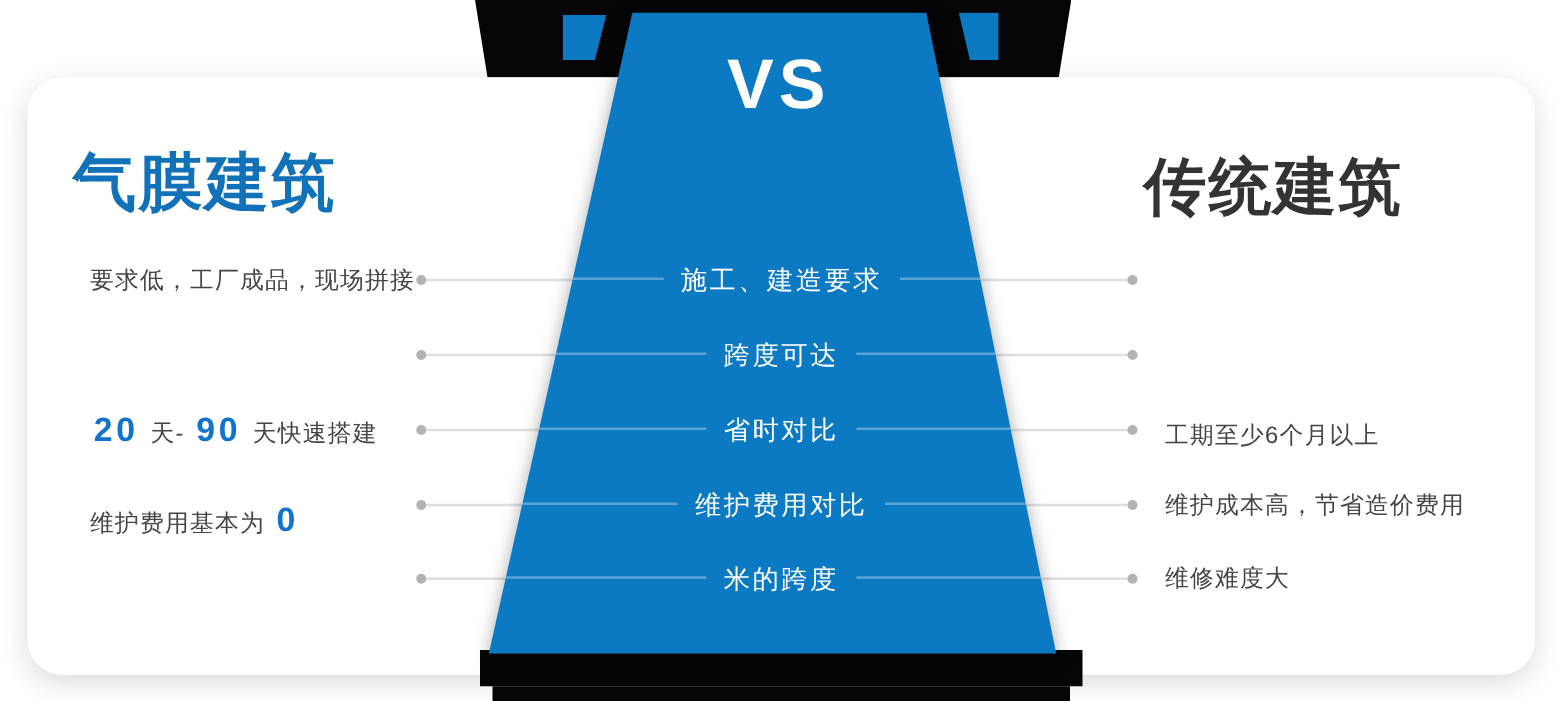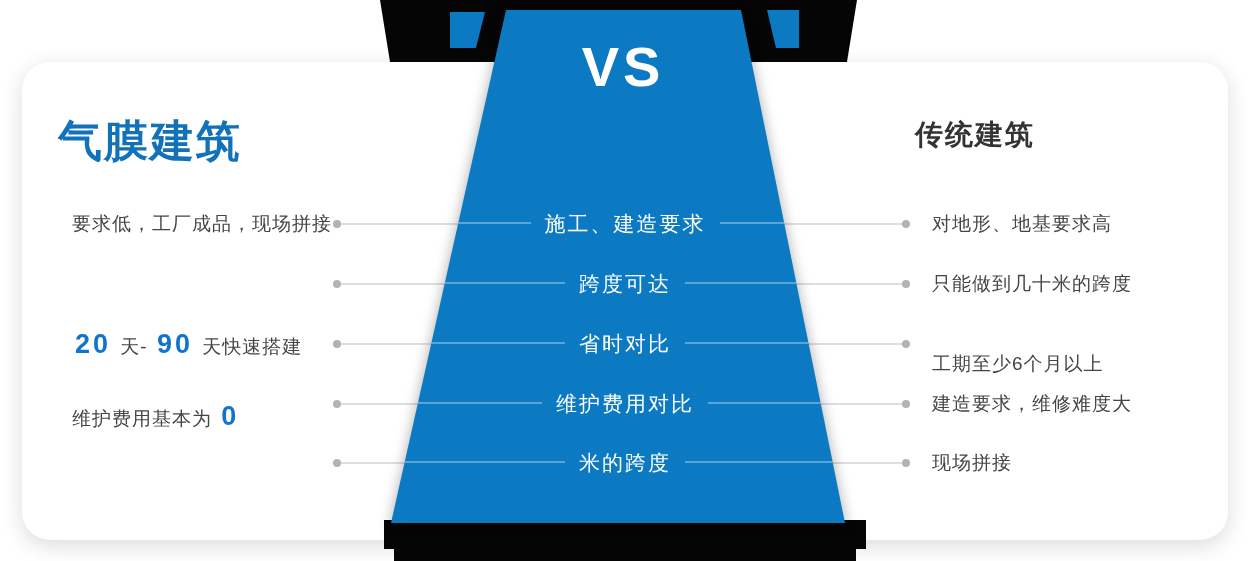--- a/index.html
+++ b/index.html
@@ -10,25 +10,25 @@
   
   .card{
     position:absolute;left:22px;top:62px;width:1206px;height:478px;
     background:#ffffff;border-radius:28px;
     box-shadow:0 6px 22px rgba(0,0,0,0.14);
     z-index:1;
   }
   
   .title-left{
     position:absolute;left:58px;top:112px;z-index:2;
-    font-size:44px;font-weight:800;color:#1272b9;letter-spacing:2px;
+    font-size:51px;font-weight:800;color:#1272b9;letter-spacing:2px;
   }
   .title-right{
     position:absolute;left:915px;top:116px;z-index:2;
-    font-size:28px;font-weight:800;color:#333333;letter-spacing:2px;
+    font-size:50px;font-weight:800;color:#333333;letter-spacing:2px;
   }
   
   .conn{
     position:absolute;left:338px;width:570px;height:2px;background:#dedede;z-index:2;
   }
   .dot{
     position:absolute;width:8px;height:8px;border-radius:50%;background:#b3b3b3;z-index:2;
   }
   
   .row-text{
@@ -95,25 +95,23 @@
   <div class="dot" style="left:902px;top:220px"></div>
   <div class="dot" style="left:902px;top:280px"></div>
   <div class="dot" style="left:902px;top:340px"></div>
   <div class="dot" style="left:902px;top:400px"></div>
   <div class="dot" style="left:902px;top:459px"></div>
 
   <div class="row-text" style="left:72px;top:224px"><span>要求低，工厂成品，现场拼接</span></div>
   <div class="row-text" style="left:72px;top:344px"><span class="hl">20</span><span> 天- </span><span class="hl">90</span><span> 天快速搭建</span></div>
   <div class="row-text" style="left:72px;top:416px"><span>维护费用基本为 </span><span class="hl">0</span></div>
 
-  <div class="row-text" style="left:932px;top:224px">对地形、地基要求高</div>
-  <div class="row-text" style="left:932px;top:284px">只能做到几十米的跨度</div>
-  <div class="row-text" style="left:932px;top:364px">工期至少6个月以上</div>
-  <div class="row-text" style="left:932px;top:404px">建造要求，维修难度大</div>
-  <div class="row-text" style="left:932px;top:463px">现场拼接</div>
+  <div class="row-text" style="left:932px;top:348px">工期至少6个月以上</div>
+  <div class="row-text" style="left:932px;top:404px">维护成本高，节省造价费用</div>
+  <div class="row-text" style="left:932px;top:463px">维修难度大</div>
 
   <div class="top-bar"></div>
   <div class="fold fold-left"></div>
   <div class="fold fold-right"></div>
 
   <div class="bottom-bar-a"></div>
   <div class="bottom-bar-b"></div>
 
   <div class="trap-wrap">
     <div class="trap">

